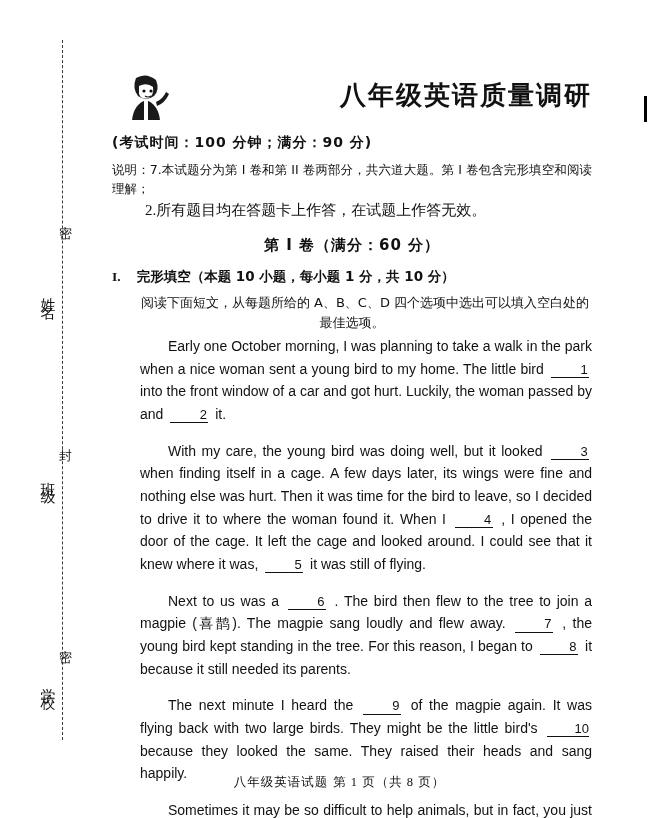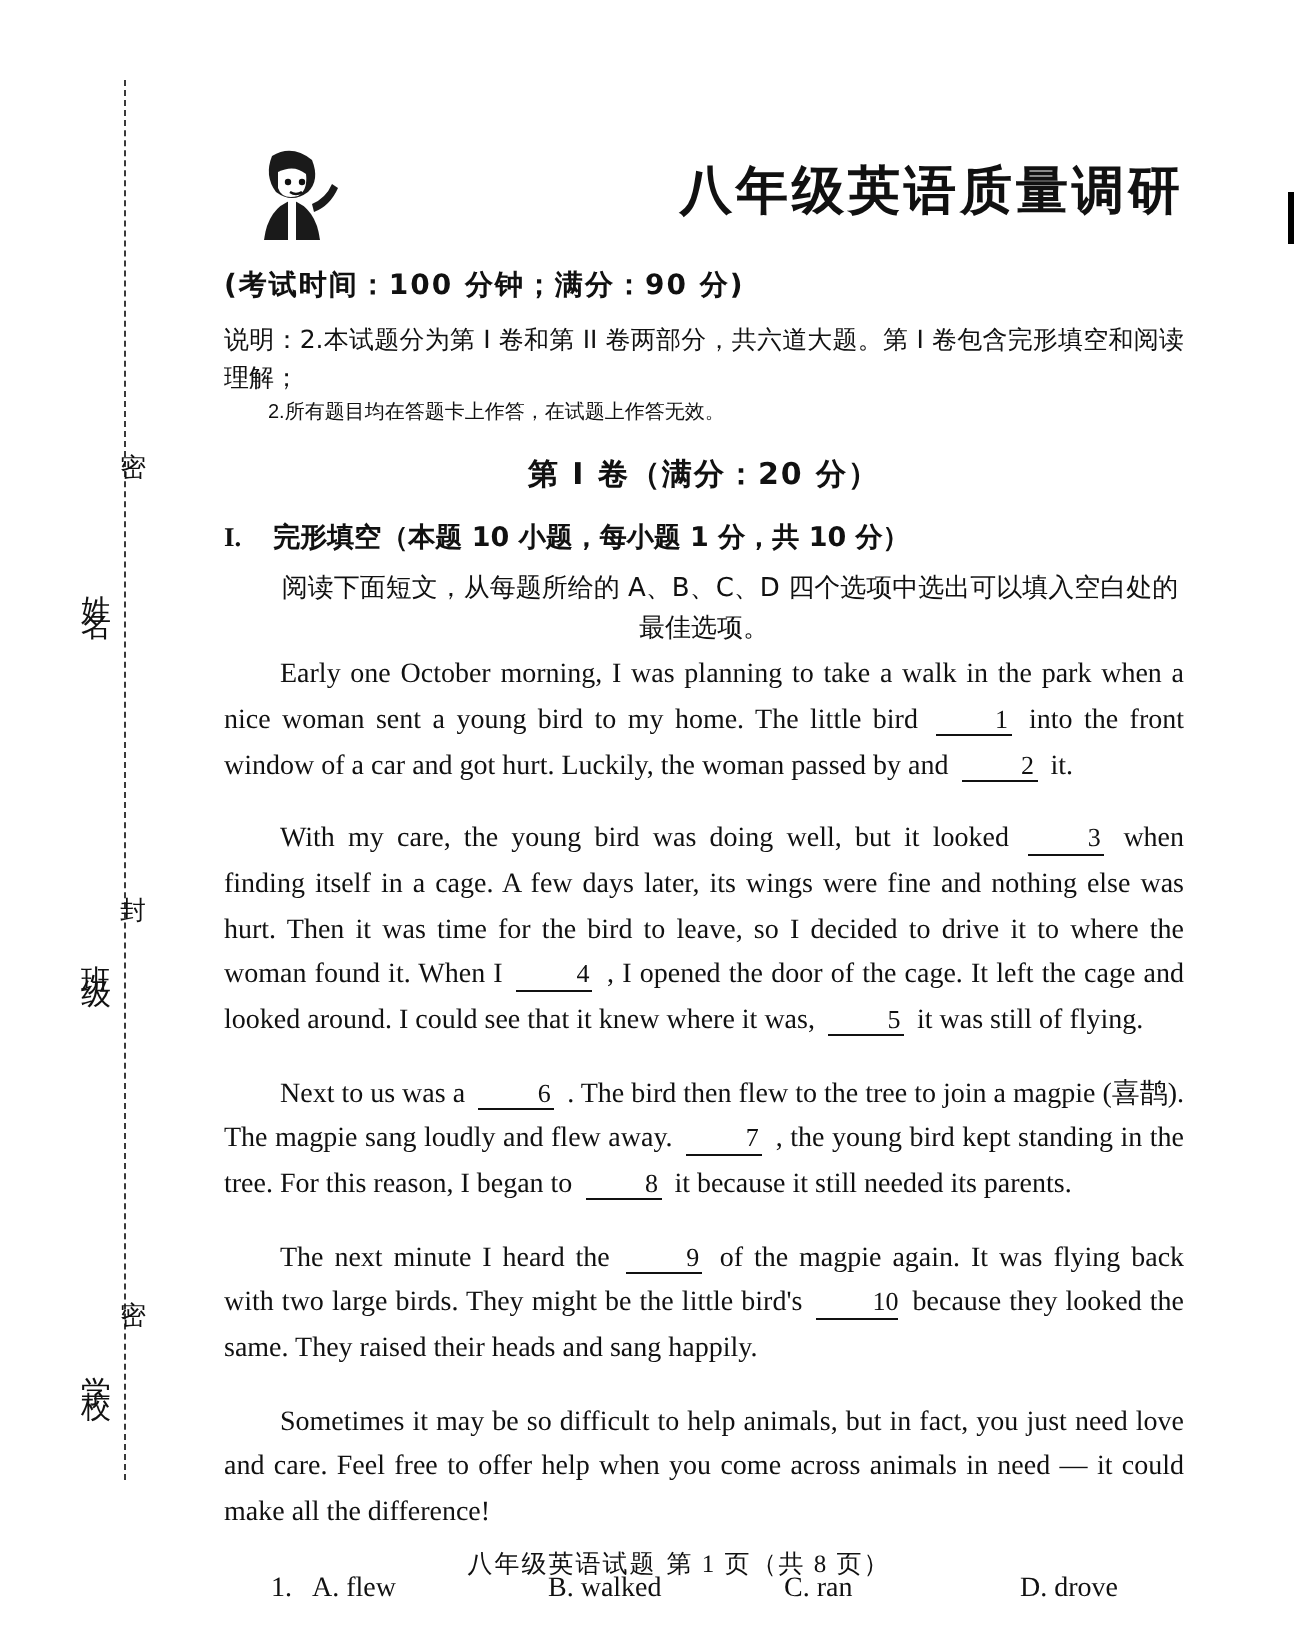--- a/index.html
+++ b/index.html
@@ -90,22 +90,22 @@
     letter-spacing: 1px;
   }
   .note {
     font-family: "DejaVu Sans", sans-serif;
     font-size: 12.5px;
     line-height: 1.55;
     margin-top: 8px;
     text-align: justify;
   }
   .note2 {
-    font-family: Liberation Sans, sans-serif;
-    font-size: 10px;
+    font-family: Liberation Serif, serif;
+    font-size: 15px;
     line-height: 1.55;
     text-indent: 2.2em;
   }
   .juan-title {
     text-align: center;
     font-family: "DejaVu Sans", sans-serif;
     font-weight: bold;
     font-size: 15px;
     margin-top: 14px;
     letter-spacing: 1px;
@@ -123,26 +123,27 @@
   }
   .sec-sub {
     font-family: "DejaVu Sans", sans-serif;
     font-size: 13px;
     margin-top: 7px;
     text-indent: 2em;
     line-height: 1.5;
     text-align: center;
   }
   .para {
-    font-family: Liberation Serif, serif;
+    font-family: Liberation Sans, sans-serif;
     font-size: 14px;
     line-height: 1.62;
     text-align: justify;
     text-indent: 2em;
     margin-top: 3px;
+    margin-left: 28px;
   }
   .blank {
     display: inline-block;
     min-width: 38px;
     border-bottom: 1px solid #111;
     text-align: center;
     line-height: 1.1;
     margin: 0 3px;
     font-size: 13px;
   }
@@ -224,24 +225,24 @@
         <path d="M23 24 q3 2 6 0" stroke="#111" stroke-width="1.2" fill="none"></path>
         <path d="M10 48 q2 -16 14 -20 q12 4 14 20 z" fill="#1a1a1a"></path>
         <path d="M22 28 l4 0 l0 20 l-4 0 z" fill="#ffffff"></path>
         <path d="M34 30 q7 -3 10 -10 l3 2 q-4 9 -12 12 z" fill="#1a1a1a"></path>
       </svg>
       <div class="title">八年级英语质量调研</div>
     </div>
 
     <div class="subtitle">(考试时间：100 分钟；满分：90 分)</div>
 
-    <div class="note">说明：2.本试题分为第 I 卷和第 II 卷两部分，共六道大题。第 I 卷包含完形填空和阅读理解；</div>
+    <div class="note">说明：7.本试题分为第 I 卷和第 II 卷两部分，共六道大题。第 I 卷包含完形填空和阅读理解；</div>
     <div class="note2">2.所有题目均在答题卡上作答，在试题上作答无效。</div>
 
-    <div class="juan-title">第 I 卷（满分：20 分）</div>
+    <div class="juan-title">第 I 卷（满分：60 分）</div>
 
     <div class="sec-head">
       <span class="numeral">I.</span><span>完形填空（本题 10 小题，每小题 1 分，共 10 分）</span>
     </div>
     <div class="sec-sub">阅读下面短文，从每题所给的 A、B、C、D 四个选项中选出可以填入空白处的最佳选项。</div>
 
     <p class="para">
       <span>Early one October morning, I was planning to take a walk in the park when a nice woman sent a young bird to my home. The little bird</span>
       <span class="blank">1</span>
       <span>into the front window of a car and got hurt. Luckily, the woman passed by and</span>

